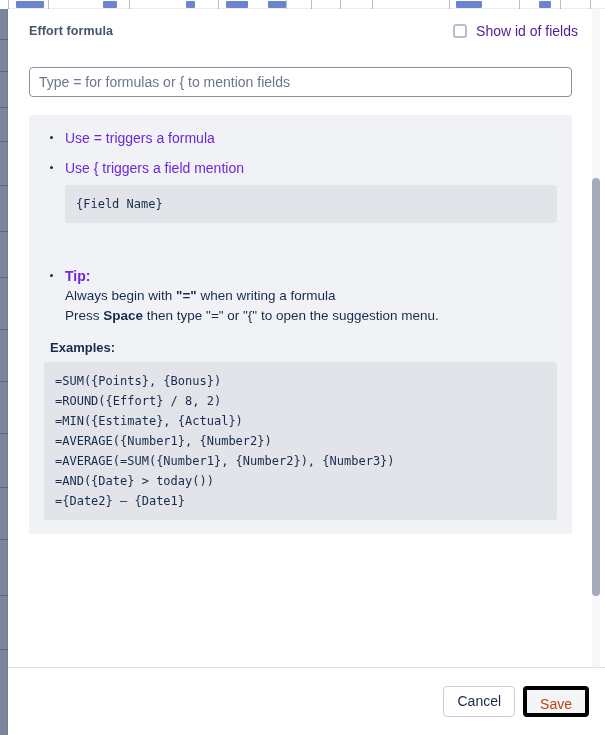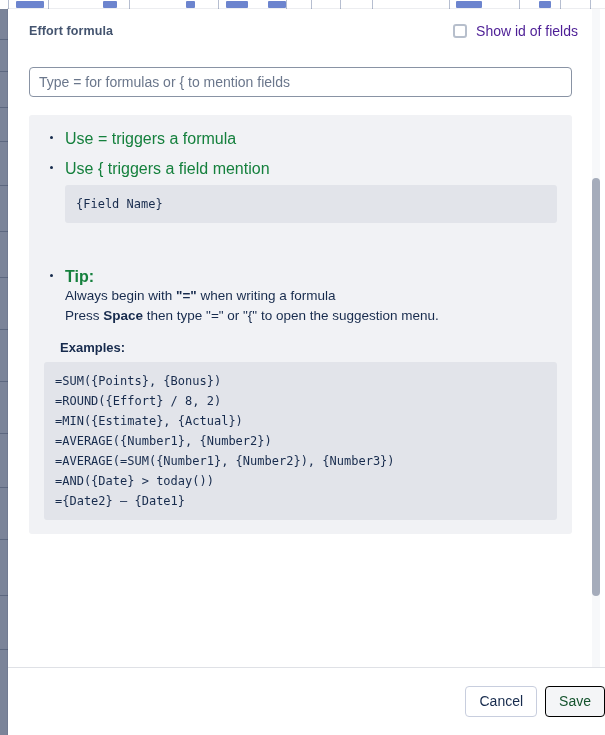--- a/index.html
+++ b/index.html
@@ -182,23 +182,23 @@
   }
   .help-item::before {
     content: "";
     position: absolute;
     left: 6px; top: 7px;
     width: 3px; height: 3px;
     border-radius: 50%;
     background: #172b4d;
   }
   .help-text {
-    font-size: 16px;
+    font-size: 14px;
     line-height: 19px;
-    color: #15803d;
+    color: #6d28d9;
   }
   .help-text.bold { font-weight: bold; margin-top: 44px; }
   .help-sub {
     font-size: 13.5px;
     line-height: 20px;
     color: #172b4d;
   }
   .help-sub b { font-weight: bold; }
 
   .code-block {
@@ -212,21 +212,21 @@
     color: #172b4d;
     white-space: pre;
     overflow: hidden;
   }
   .code-block.tight { margin-top: 8px; }
 
   .examples-heading {
     font-size: 13px;
     font-weight: bold;
     color: #172b4d;
-    margin: 14px 0 0 16px;
+    margin: 14px 0 0 6px;
   }
 
   
   .scroll-track {
     position: absolute;
     right: 5px;
     top: 0;
     width: 8px;
     height: 100%;
     background: #f7f8fa;
@@ -243,38 +243,39 @@
   .modal-footer {
     flex: 0 0 auto;
     height: 68px;
     box-sizing: border-box;
     border-top: 1px solid #dfe1e6;
     background: #ffffff;
     display: flex;
     align-items: center;
     justify-content: flex-end;
     gap: 8px;
+    padding-right: 16px;
   }
   .btn {
     box-sizing: border-box;
     height: 31px;
     padding: 0 13px;
     border-radius: 4px;
     font-family: "Liberation Sans", sans-serif;
     font-size: 14px;
     line-height: 29px;
     background: #ffffff;
     border: 1px solid #c8cede;
     color: #172b4d;
     cursor: pointer;
   }
   .btn-save {
     background: #f4f5f7;
-    border: 1px solid #000000;
-    color: #14532d;
+    border: 4px solid #000000;
+    color: #c2410c;
     cursor: default;
   }
 </style>
 </head>
 <body>
 
 <div id="app-backdrop"></div>
 
 <div class="bg-toolbar">
   <span class="tick" style="left:8px"></span>

